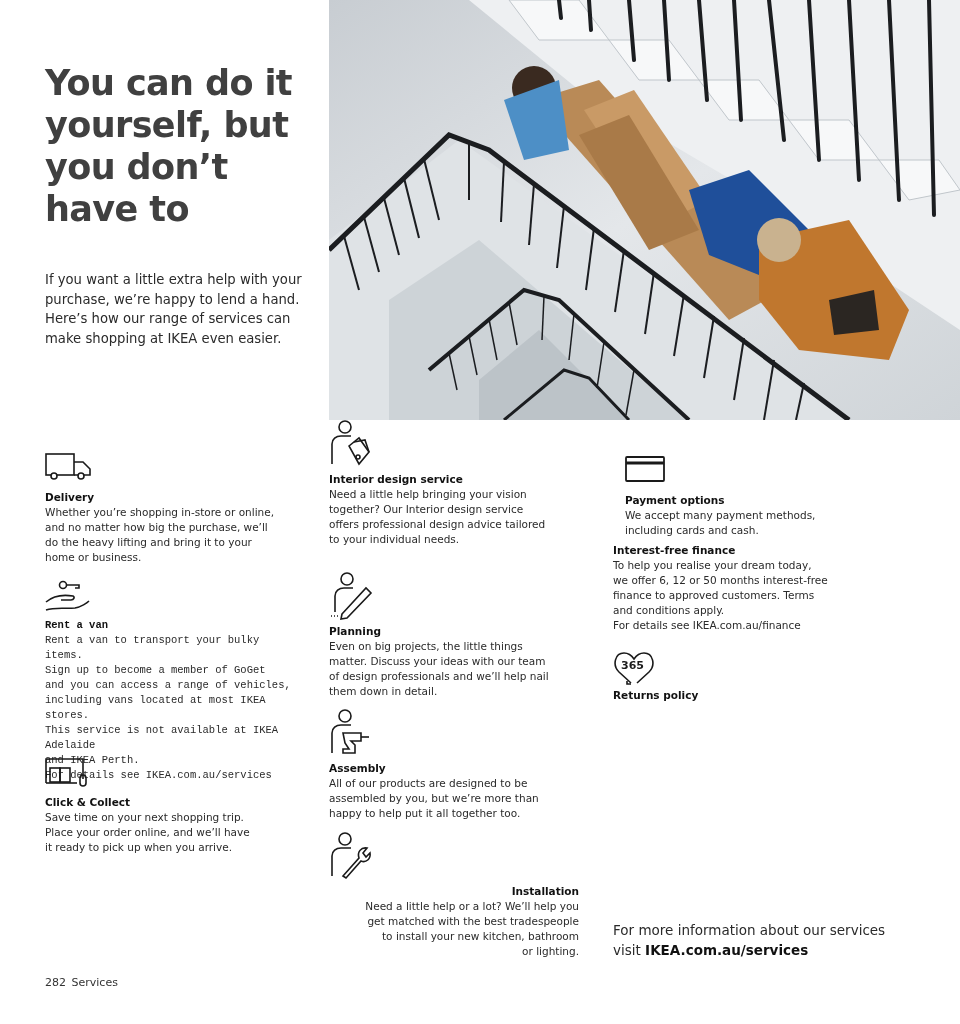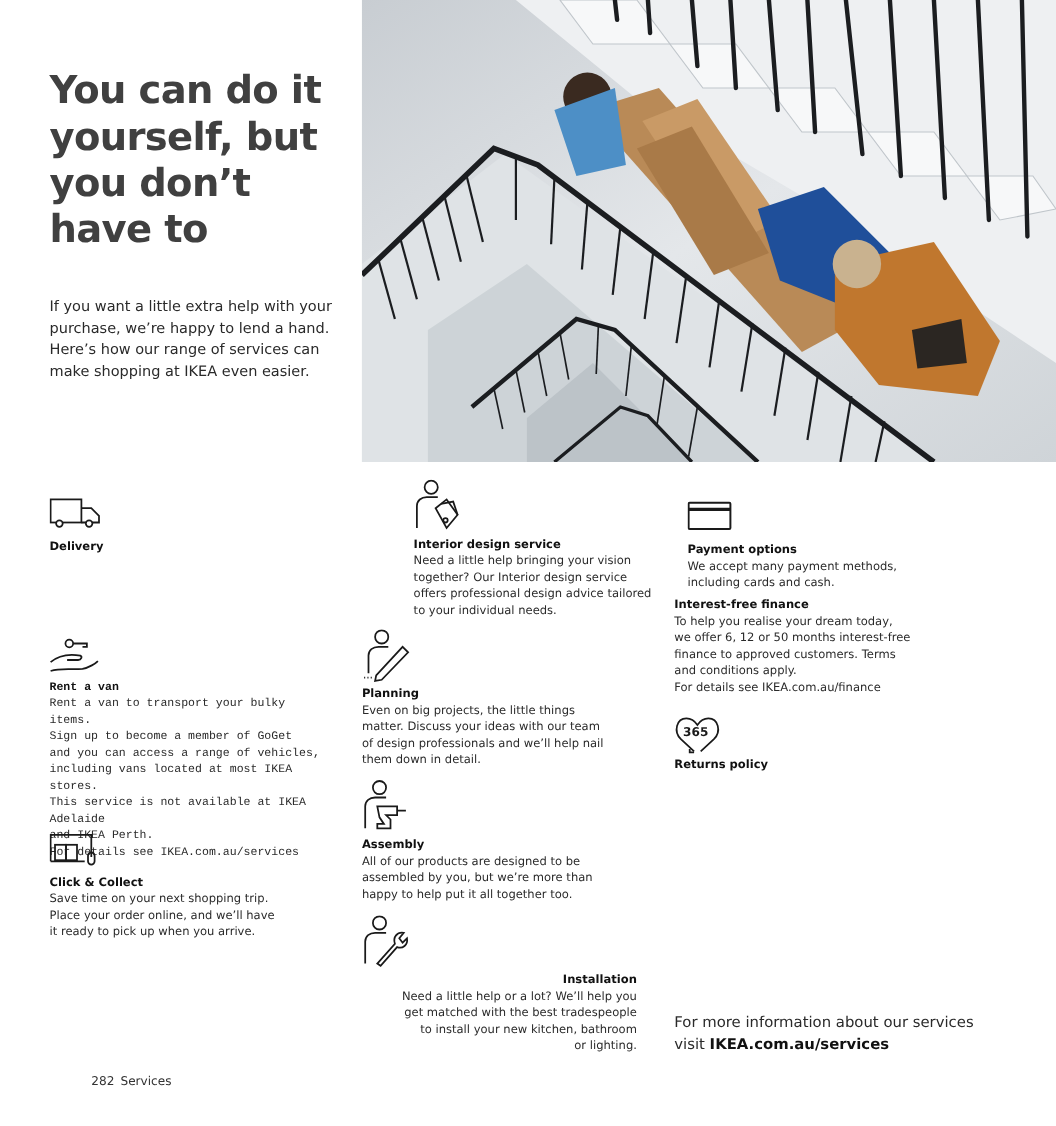--- a/index.html
+++ b/index.html
@@ -33,21 +33,21 @@
     }
 
     .more-info {
       position: absolute; left: 613px; top: 921px; width: 300px;
       font-size: 13.5px; line-height: 19.5px; color: #2a2a2a;
     }
     .more-info b { font-weight: bold; color: #111; }
 
     .footer {
       position: absolute; left: 45px; top: 976px;
-      font-size: 11px; color: #333; word-spacing: 2px; margin-left: 38px;
+      font-size: 11px; color: #333; word-spacing: 2px;
     }
   </style>
 </head>
 <body>
 
 <h1 class="headline">You can do it yourself, but you don’t have to</h1>
 <p class="intro">If you want a little extra help with your purchase, we’re happy to lend a hand. Here’s how our range of services can make shopping at IKEA even easier.</p>
 
 <div class="photo">
   <svg width="631" height="420" viewBox="0 0 631 420">
@@ -140,20 +140,24 @@
 <div class="service" style="left:45px; top:452px;">
   <span class="icon">
     <svg width="48" height="30" viewBox="0 0 48 30" fill="none" stroke="#1a1a1a" stroke-width="1.6">
       <rect x="1" y="2" width="28" height="21"></rect>
       <path d="M29 10 H38 L45 17 V23 H29"></path>
       <circle cx="9" cy="24" r="3" fill="#fff"></circle>
       <circle cx="36" cy="24" r="3" fill="#fff"></circle>
     </svg>
   </span>
   <h3>Delivery</h3>
+  <p>Whether you’re shopping in-store or online,
+and no matter how big the purchase, we’ll
+do the heavy lifting and bring it to your
+home or business.</p>
 </div>
 
 <div class="service" style="left:45px; top:580px;font-family:Liberation Mono, monospace;">
   <span class="icon">
     <svg width="48" height="34" viewBox="0 0 48 34" fill="none" stroke="#1a1a1a" stroke-width="1.6">
       <circle cx="18" cy="5" r="3.5"></circle>
       <path d="M21.5 5 H34 V8 H30"></path>
       <path d="M1 22 C8 16 16 14 28 16 C30 17 29 20 26 20 H16"></path>
       <path d="M1 30 C10 27 20 29 30 28 C36 27 42 23 44 21"></path>
     </svg>
@@ -178,21 +182,21 @@
       <rect x="35" y="18" width="6" height="11" rx="3"></rect>
       <path d="M38 18 V22"></path>
     </svg>
   </span>
   <h3>Click &amp; Collect</h3>
   <p>Save time on your next shopping trip.
 Place your order online, and we’ll have
 it ready to pick up when you arrive.</p>
 </div>
 
-<div class="service" style="left:329px; top:436px;margin-left:47px;">
+<div class="service" style="left:329px; top:420px;">
   <span class="icon" style="height:50px;">
     <svg width="48" height="48" viewBox="0 0 48 48" fill="none" stroke="#1a1a1a" stroke-width="1.6">
       <circle cx="16" cy="7" r="6"></circle>
       <path d="M3 44 V24 C3 19 7 16 12 16 H22"></path>
       <path d="M20 26 L30 18 L40 32 L30 44 Z"></path>
       <path d="M25 22 L36 20 L40 32"></path>
       <circle cx="29" cy="37" r="2"></circle>
     </svg>
   </span>
   <h3>Interior design service</h3>

